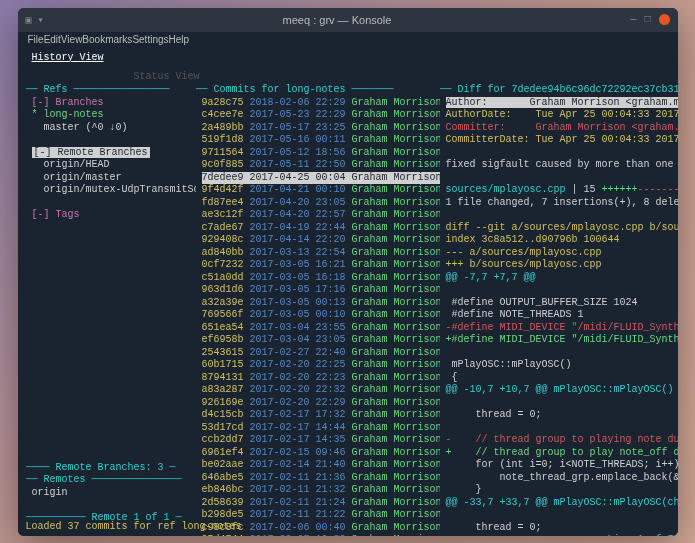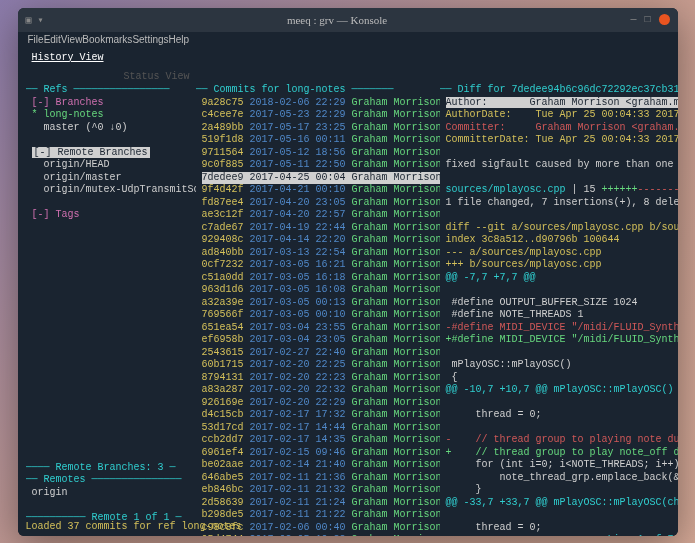--- a/index.html
+++ b/index.html
@@ -27,21 +27,21 @@
 .titlebar {
   height: 24px;
   background: #2c3540;
   display: flex;
   align-items: center;
   padding: 0 8px;
   color: #ccc;
   font-size: 10px;
 }
 .titlebar .left-icons { display: flex; gap: 6px; }
-.titlebar .title { flex: 1; text-align: center; color: #bbb; font-family: Liberation Serif, serif; font-size: 11px; }
+.titlebar .title { flex: 1; text-align: center; color: #bbb; font-family: Liberation Sans, sans-serif; font-size: 11px; }
 .titlebar .right-icons { display: flex; gap: 8px; align-items: center; }
 .win-close { width: 11px; height: 11px; border-radius: 50%; background: #e95420; }
 .win-min, .win-max { color: #888; font-size: 10px; }
 .menubar {
   height: 18px;
   background: #1a2430;
   display: flex;
   padding: 2px 10px;
   color: #bbb;
   font-family: sans-serif;
@@ -50,21 +50,21 @@
 .menubar span { cursor: default; }
 .terminal {
   flex: 1;
   background: #1a2430;
   padding: 2px 8px 4px 8px;
   color: #c0c0c0;
   line-height: 1.25;
   position: relative;
   overflow: hidden;
 }
-.tabs { display: flex; gap: 8px; margin-bottom: 1px; }
+.tabs { display: flex; gap: 18px; margin-bottom: 1px; }
 .tab { padding: 0 6px; }
 .tab.active { color: #fff; text-decoration: underline; }
 .tab.inactive { color: #555; margin-top: 19px; }
 .panels { display: flex; height: calc(100% - 45px); }
 .panel { border: none; position: relative; }
 .panel-left { width: 170px; }
 .panel-mid { width: 244px; }
 .panel-right { flex: 1; }
 .line { white-space: pre; font-size: 10px; height: 12.5px; overflow: hidden; }
 .cyan { color: #30cfd0; }
@@ -144,21 +144,21 @@
             <div class="line"> <span class="yellow">9c0f885</span> <span class="blue">2017-05-11 22:50</span> <span class="green">Graham Morrison</span></div>
             <div class="line"> <span class="sel-row"><span class="selhash">7dedee9</span> 2017-04-25 00:04 Graham Morrison</span></div>
             <div class="line"> <span class="yellow">9f4d42f</span> <span class="blue">2017-04-21 00:10</span> <span class="green">Graham Morrison</span></div>
             <div class="line"> <span class="yellow">fd87ee4</span> <span class="blue">2017-04-20 23:05</span> <span class="green">Graham Morrison</span></div>
             <div class="line"> <span class="yellow">ae3c12f</span> <span class="blue">2017-04-20 22:57</span> <span class="green">Graham Morrison</span></div>
             <div class="line"> <span class="yellow">c7ade67</span> <span class="blue">2017-04-19 22:44</span> <span class="green">Graham Morrison</span></div>
             <div class="line"> <span class="yellow">929408c</span> <span class="blue">2017-04-14 22:20</span> <span class="green">Graham Morrison</span></div>
             <div class="line"> <span class="yellow">ad840bb</span> <span class="blue">2017-03-13 22:54</span> <span class="green">Graham Morrison</span></div>
             <div class="line"> <span class="yellow">0cf7232</span> <span class="blue">2017-03-05 16:21</span> <span class="green">Graham Morrison</span></div>
             <div class="line"> <span class="yellow">c51a0dd</span> <span class="blue">2017-03-05 16:18</span> <span class="green">Graham Morrison</span></div>
-            <div class="line"> <span class="yellow">963d1d6</span> <span class="blue">2017-03-05 16:08</span> <span class="green">Graham Morrison</span></div>
+            <div class="line"> <span class="yellow">963d1d6</span> <span class="blue">2017-03-05 17:16</span> <span class="green">Graham Morrison</span></div>
             <div class="line"> <span class="yellow">a32a39e</span> <span class="blue">2017-03-05 00:13</span> <span class="green">Graham Morrison</span></div>
             <div class="line"> <span class="yellow">769566f</span> <span class="blue">2017-03-05 00:10</span> <span class="green">Graham Morrison</span></div>
             <div class="line"> <span class="yellow">651ea54</span> <span class="blue">2017-03-04 23:55</span> <span class="green">Graham Morrison</span></div>
             <div class="line"> <span class="yellow">ef6958b</span> <span class="blue">2017-03-04 23:05</span> <span class="green">Graham Morrison</span></div>
             <div class="line"> <span class="yellow">2543615</span> <span class="blue">2017-02-27 22:40</span> <span class="green">Graham Morrison</span></div>
             <div class="line"> <span class="yellow">60b1715</span> <span class="blue">2017-02-20 22:25</span> <span class="green">Graham Morrison</span></div>
             <div class="line"> <span class="yellow">8794131</span> <span class="blue">2017-02-20 22:23</span> <span class="green">Graham Morrison</span></div>
             <div class="line"> <span class="yellow">a83a287</span> <span class="blue">2017-02-20 22:32</span> <span class="green">Graham Morrison</span></div>
             <div class="line"> <span class="yellow">926169e</span> <span class="blue">2017-02-20 22:29</span> <span class="green">Graham Morrison</span></div>
             <div class="line"> <span class="yellow">d4c15cb</span> <span class="blue">2017-02-17 17:32</span> <span class="green">Graham Morrison</span></div>

